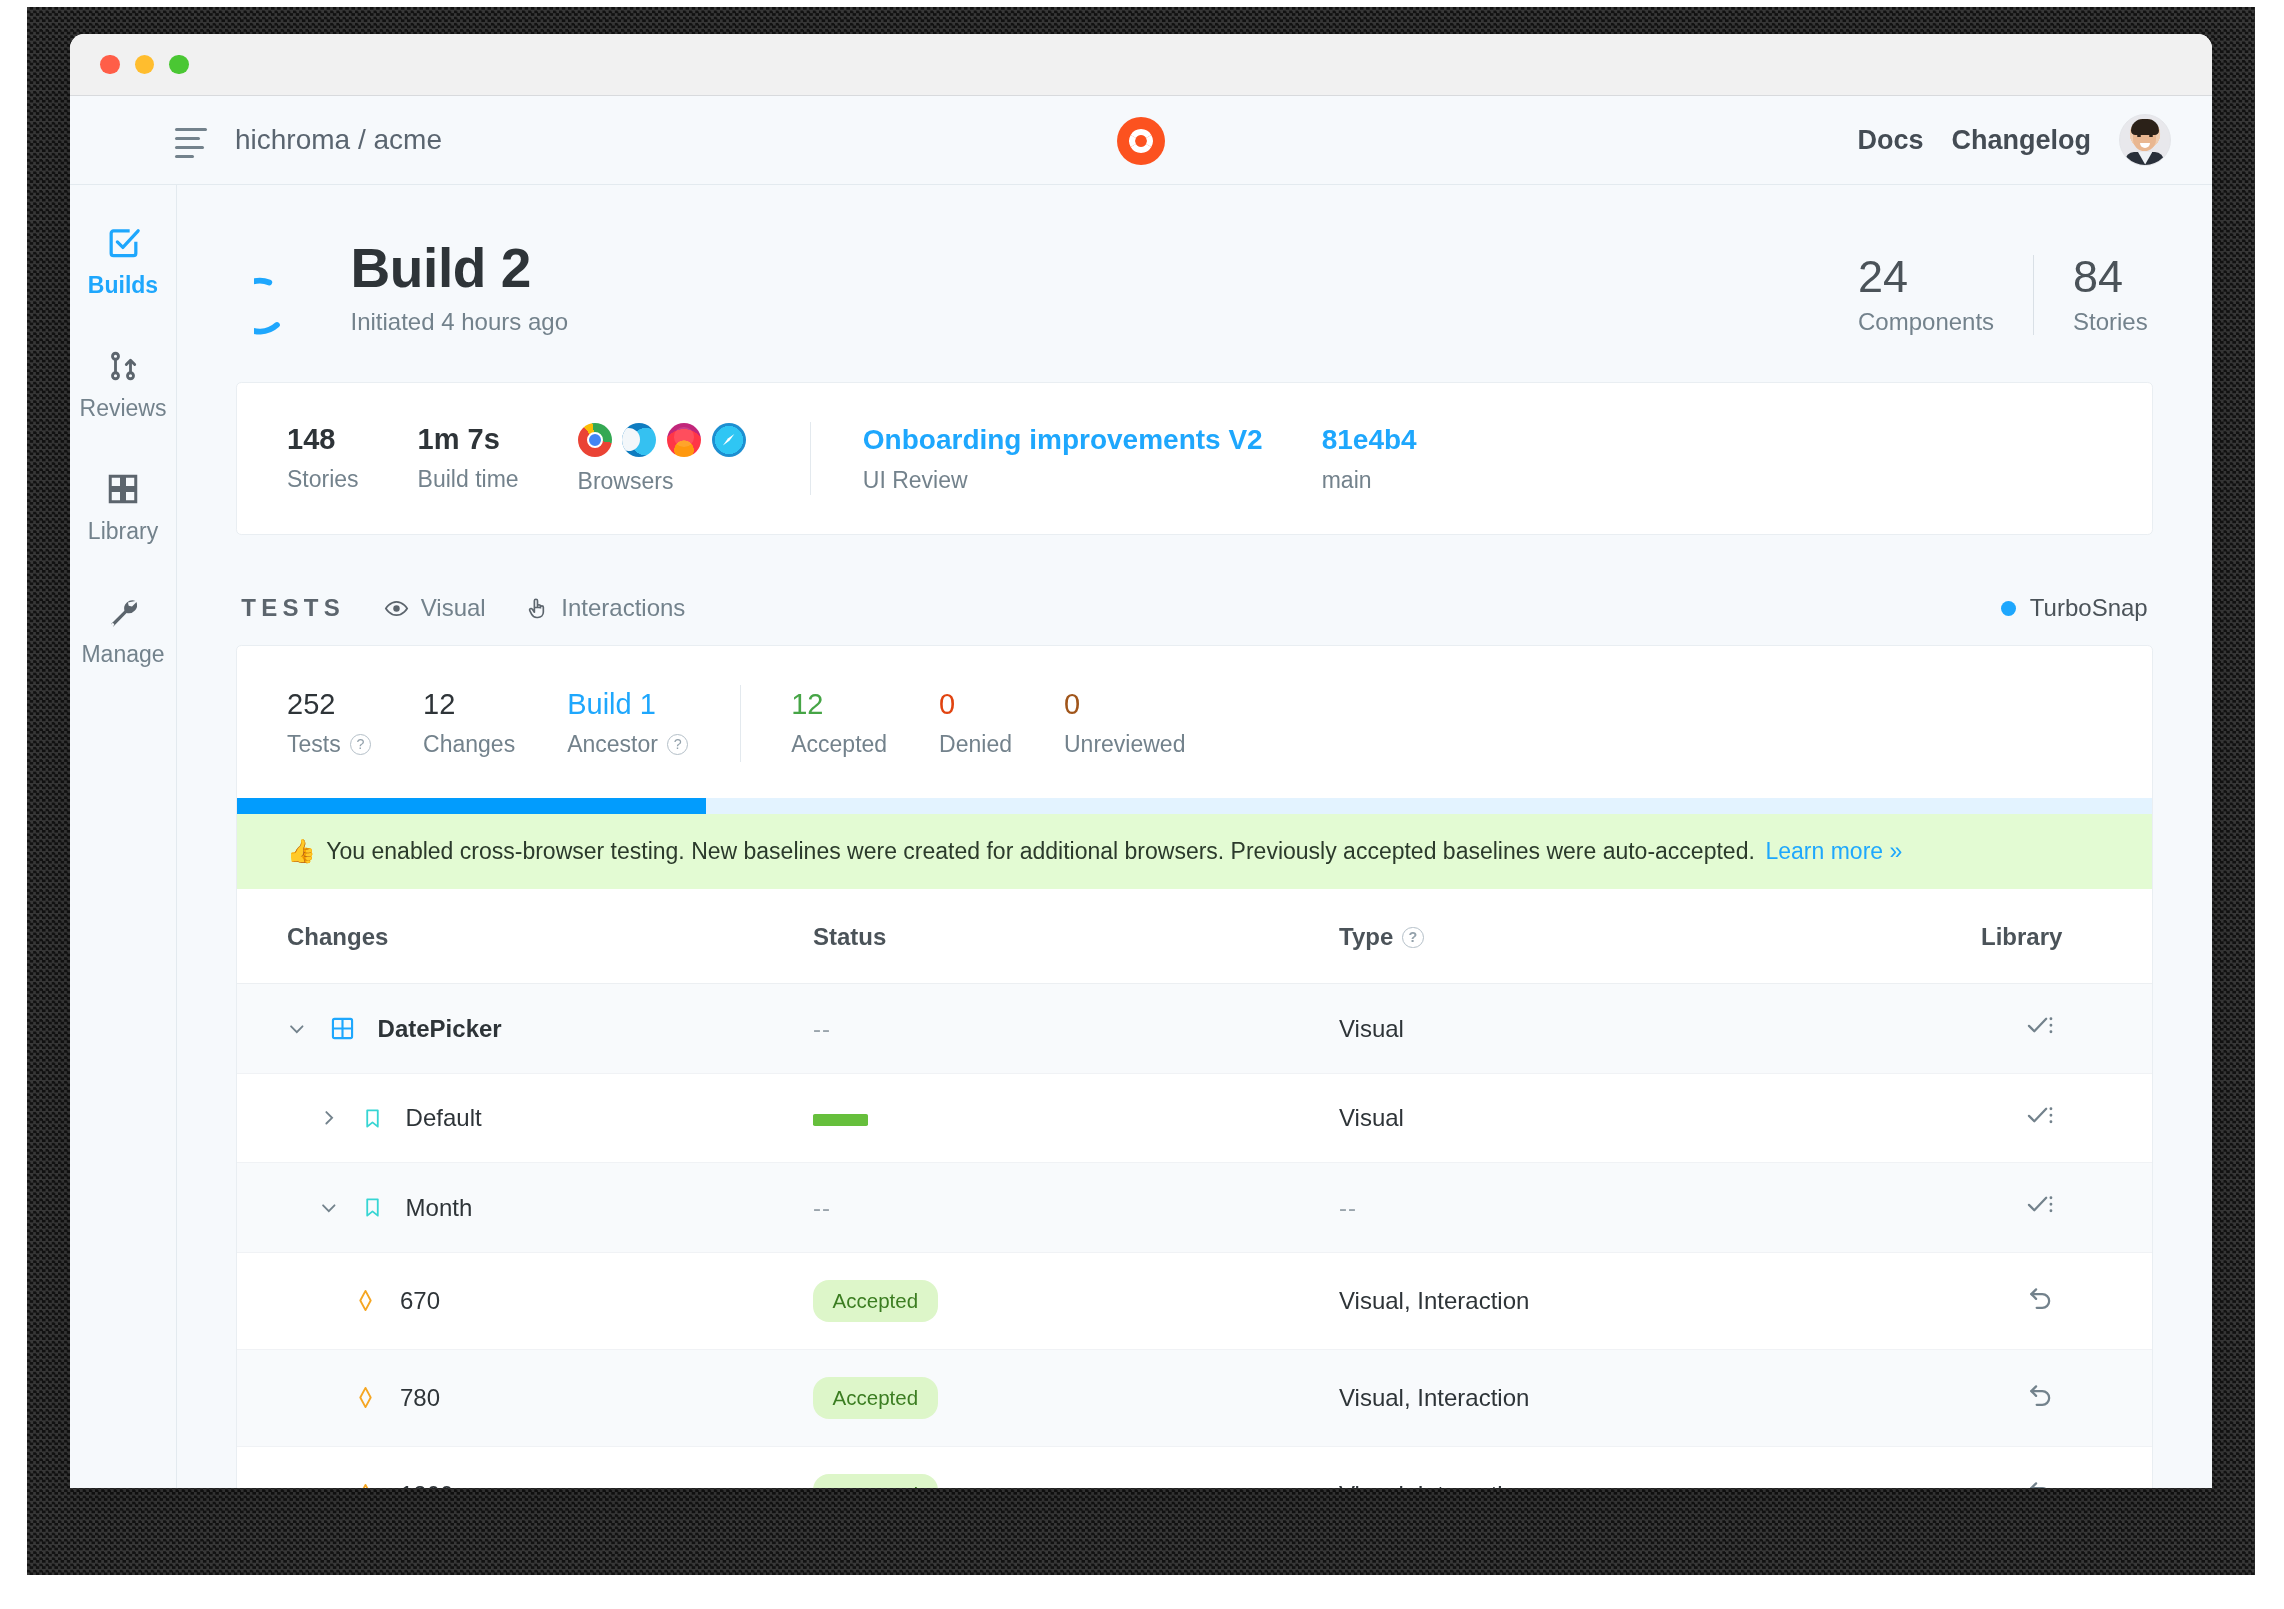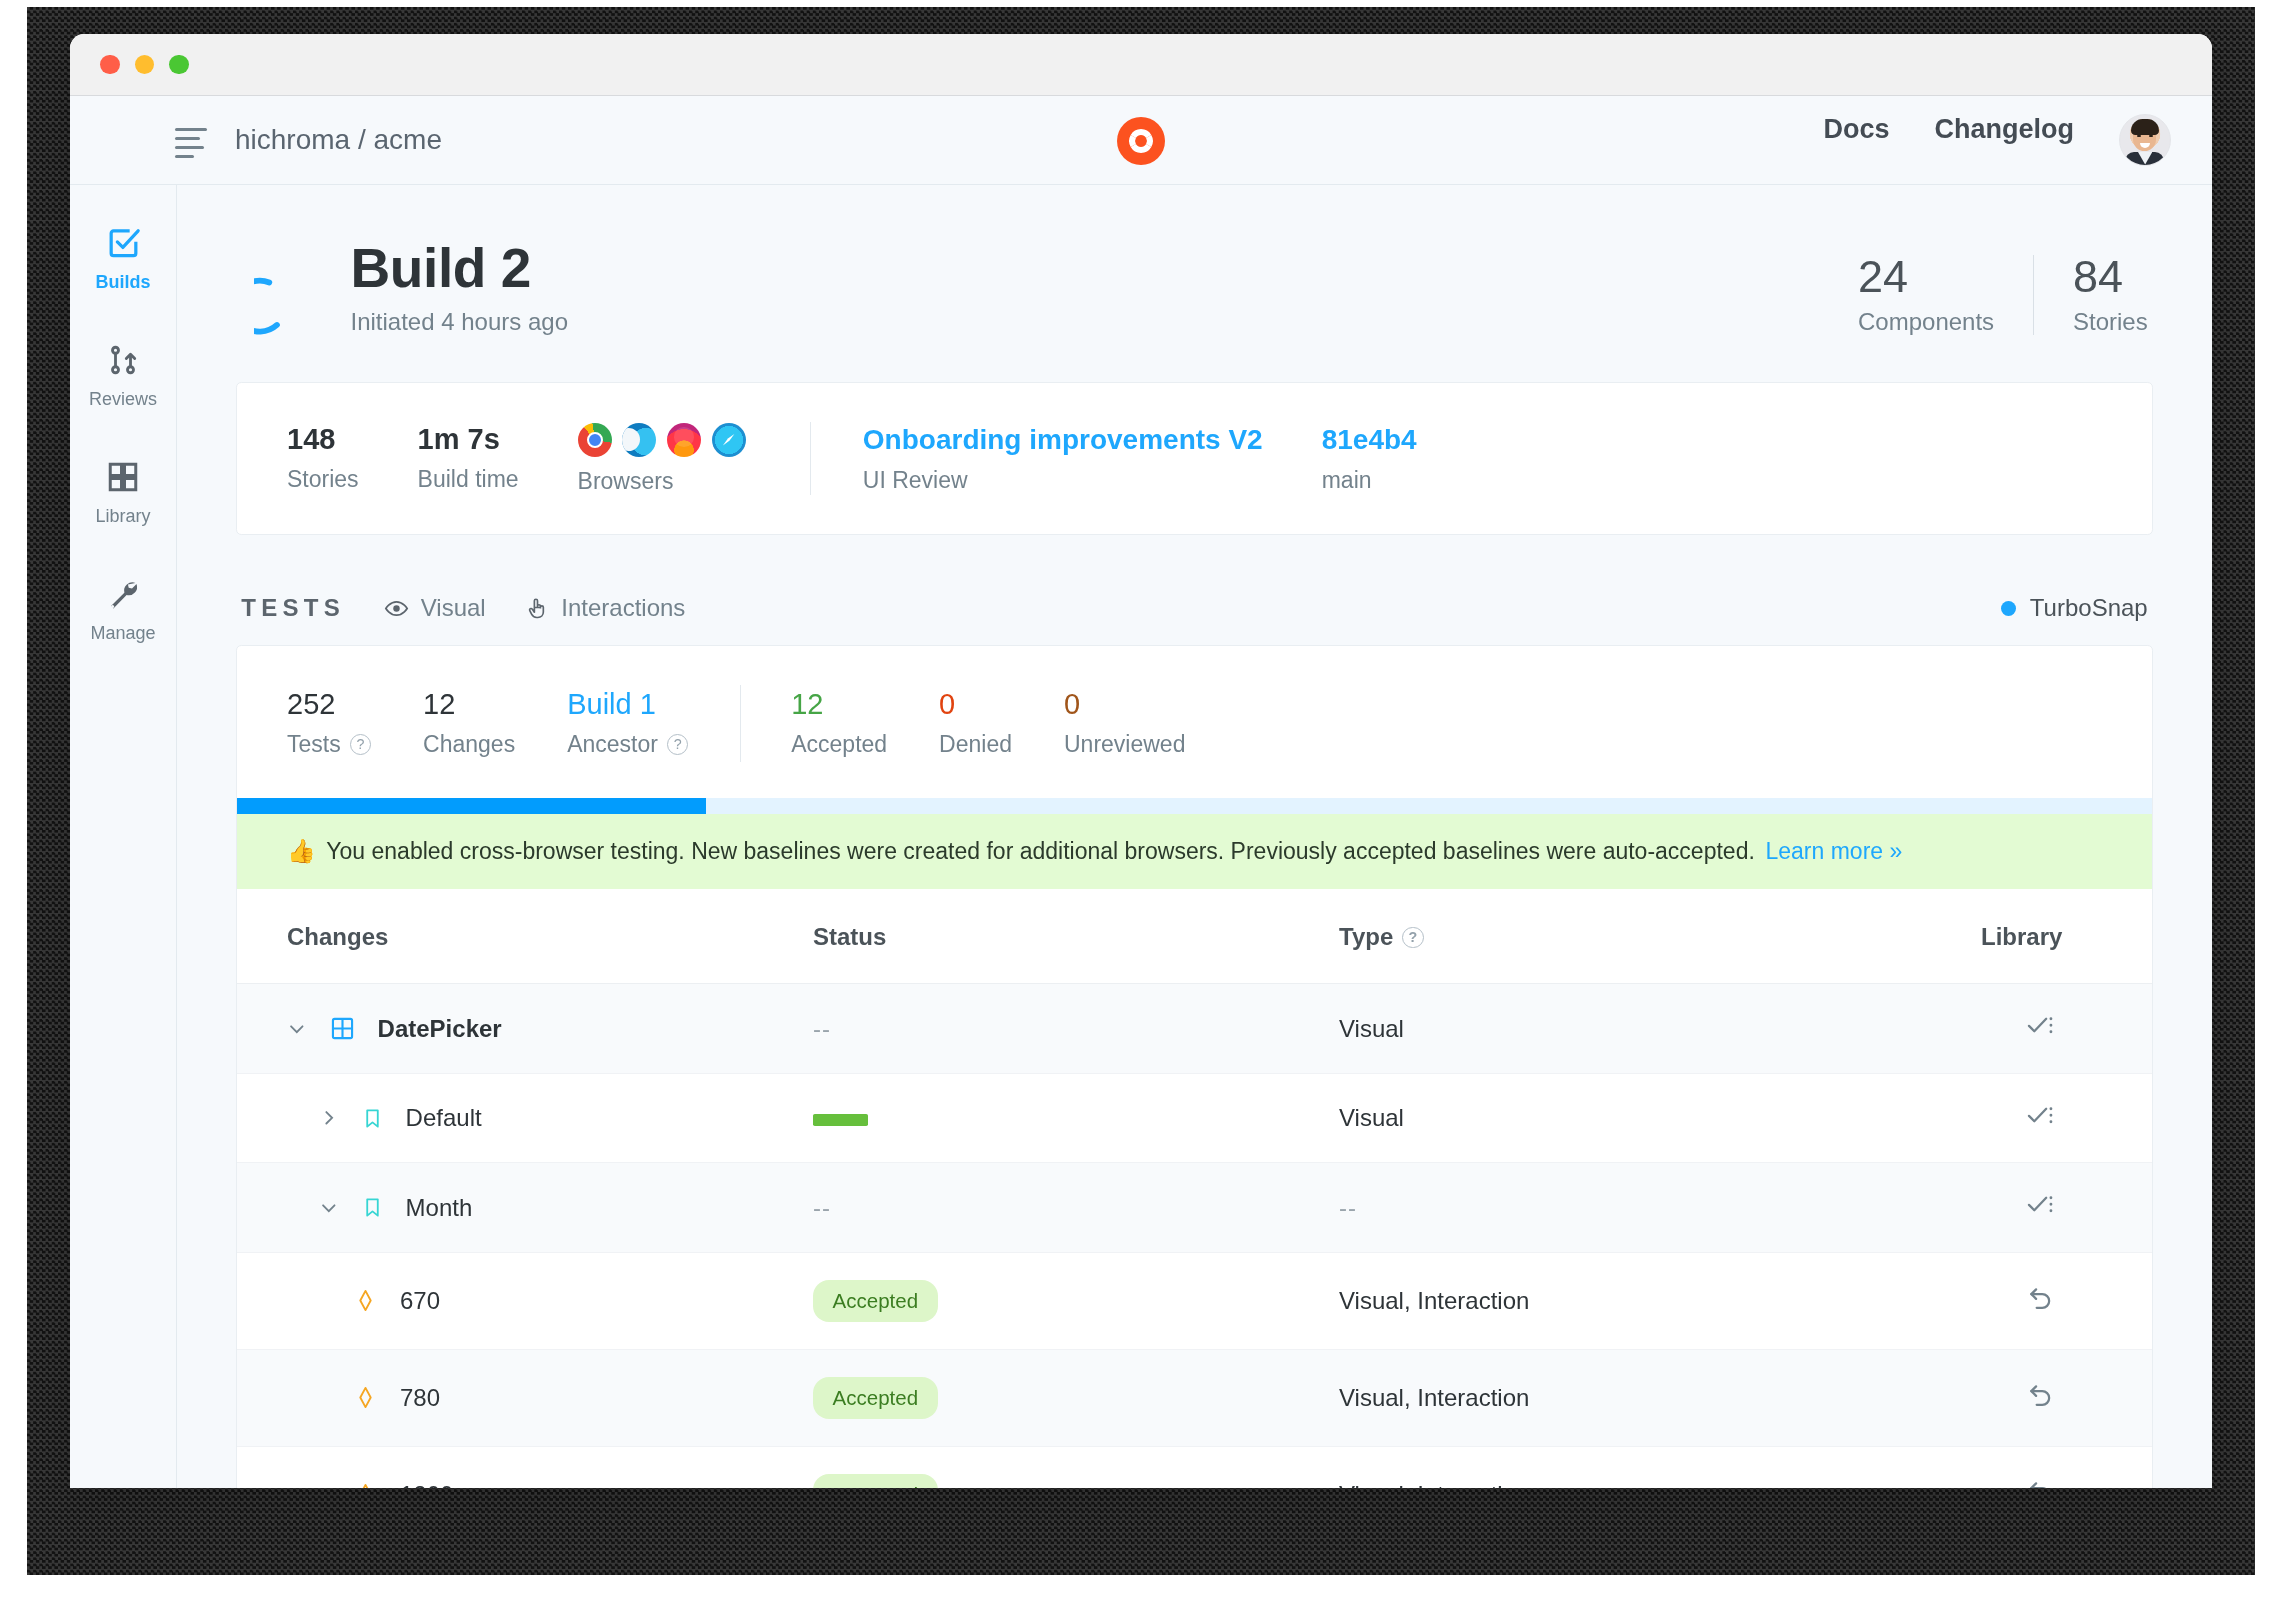--- a/index.html
+++ b/index.html
@@ -89,21 +89,22 @@
     top: 21.4px;
   }
   .logo {
     width: 48px; height: 48px; border-radius: 50%;
     background: #fc521f;
     display: flex; align-items: center; justify-content: center;
   }
   .nav-right {
     margin-left: auto;
     display: flex;
-    gap: 45px;
+    align-items: center;
+    gap: 28px;
   }
   .nav-link { font-size: 27px; color: #444c54; font-weight: bold; white-space: nowrap; cursor: pointer; }
   .avatar {
     width: 50px; height: 50px; border-radius: 50%;
     background: radial-gradient(circle at 50% 38%, #f0cdb0 0 38%, #e8e8ec 39% 100%);
     overflow: hidden; position: relative; border: 0.9px solid #e4e6ea;
   }
   .avatar .hair { position: absolute; left: 10.7px; top: 3.6px; width: 28.5px; height: 16px; background: #2b2118; border-radius: 14.3px 14.3px 5.3px 5.3px; }
   .avatar .face { position: absolute; left: 13.4px; top: 12.5px; width: 23px; height: 23px; background: #e9b791; border-radius: 0 0 11.6px 11.6px; }
   .avatar .eye { position: absolute; top: 19.6px; width: 3.6px; height: 2.7px; background: #2b2118; border-radius: 1.8px; }
@@ -120,21 +121,21 @@
     border-right: 0.9px solid #e3eaef;
     padding-top: 37px;
     box-sizing: border-box;
     flex: 0 0 107px;
   }
   .side-item {
     display: flex; flex-direction: column; align-items: center;
     margin-bottom: 46px; cursor: pointer;
   }
   .side-icon { height: 41px; display: flex; align-items: center; justify-content: center; margin-bottom: 9px; }
-  .side-label { font-size: 18px; color: #73828c; }
+  .side-label { font-size: 23px; color: #73828c; }
   .side-item.active .side-label { color: #1ea7fd; font-weight: bold; }
 
   .main {
     flex: 1;
     background: #f6f9fc;
     padding: 0 59px;
     box-sizing: border-box;
     overflow: hidden;
   }
 

